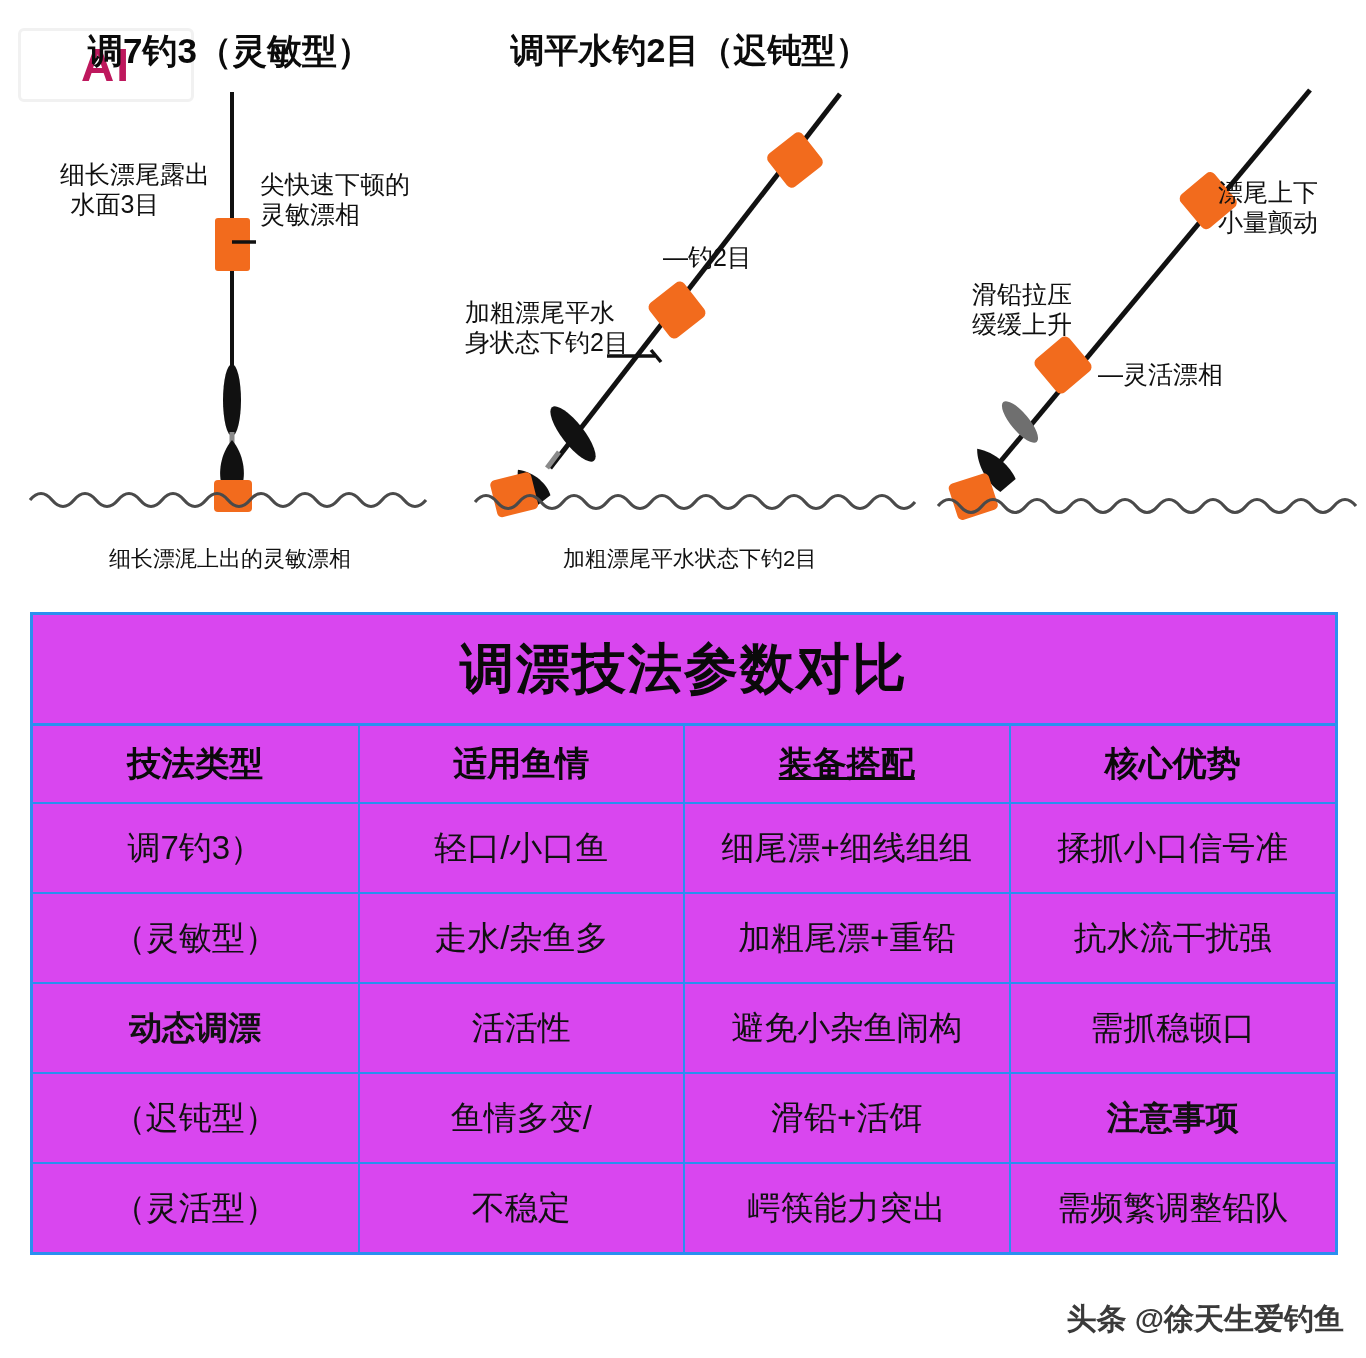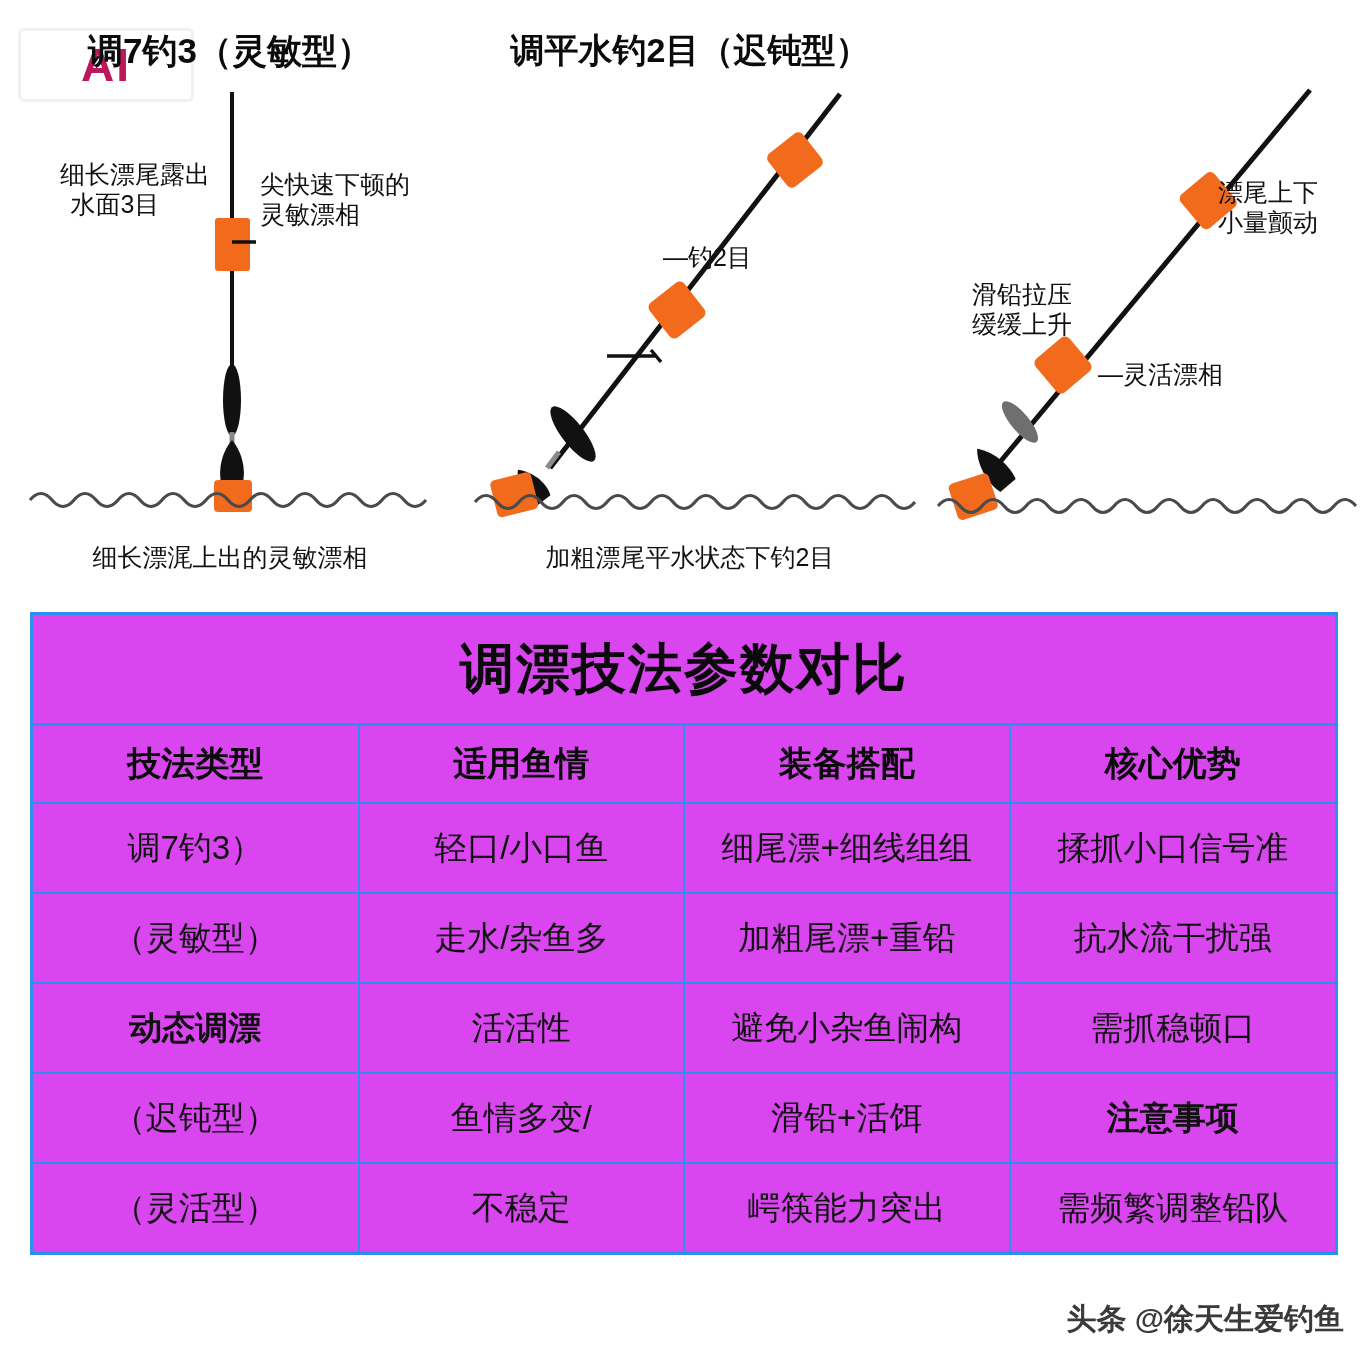--- a/index.html
+++ b/index.html
@@ -62,21 +62,21 @@
   }
   .panel-1 .panel-title { font-size: 35px; }
   .panel-2 .panel-title { font-size: 34px; }
   .panel-3 .panel-title { font-size: 35px; }
 
   .panel-caption {
     position: absolute;
     bottom: 22px;
     left: 0; right: 0;
     text-align: center;
-    font-size: 25px;
+    font-size: 22px;
     font-weight: 500;
     white-space: nowrap;
     color: #111;
   }
   .panel-3 .panel-caption { font-size: 24px; }
 
   .svg-stage {
     position: absolute;
     top: 82px;
     left: 0;
@@ -134,21 +134,21 @@
     border-top: none;
   }
   tbody td {
     height: 88px;
     font-size: 33px;
     color: #111;
   }
   tbody td.bold { font-weight: bold; }
   .col-a { width: 24%; }
   .col-b { width: 21.5%; }
-  .col-c { width: 25.5%; }
+  .col-c { width: 25.5%; text-decoration: underline; }
   .col-d { width: 29%; }
   td.left-edge { border-left: none; }
   td.right-edge { border-right: none; }
   tbody tr:last-child td { border-bottom: none; }
 
   
   .bottom-wm {
     position: absolute;
     right: 22px;
     bottom: 18px;
@@ -232,20 +232,24 @@
       </g>
 
       <path d="M20 420 q 11 -13 22 0 t 22 0 t 22 0 t 22 0 t 22 0 t 22 0 t 22 0 t 22 0 t 22 0 t 22 0 t 22 0 t 22 0 t 22 0 t 22 0 t 22 0 t 22 0 t 22 0 t 22 0 t 22 0 t 22 0" fill="none" stroke="#4a4a4a" stroke-width="3.2"></path>
 
       <line x1="152" y1="274" x2="200" y2="274" stroke="#111" stroke-width="3.5"></line>
       <line x1="196" y1="268" x2="206" y2="280" stroke="#111" stroke-width="3.5"></line>
     </svg>
 
     <div class="anno" style="left:208px; top:243px;">—钓2目</div>
 
+    <div class="anno" style="left:10px; top:298px;">
+      <div>加粗漂尾平水</div>
+      <div>身状态下钓2目</div>
+    </div>
 
     <div class="panel-caption">加粗漂尾平水状态下钓2目</div>
   </div>
 
   <div class="panel panel-3">
 
     <svg class="svg-stage" viewBox="0 0 446 450">
 
       <line x1="390" y1="8" x2="70" y2="392" stroke="#111" stroke-width="5"></line>
 

